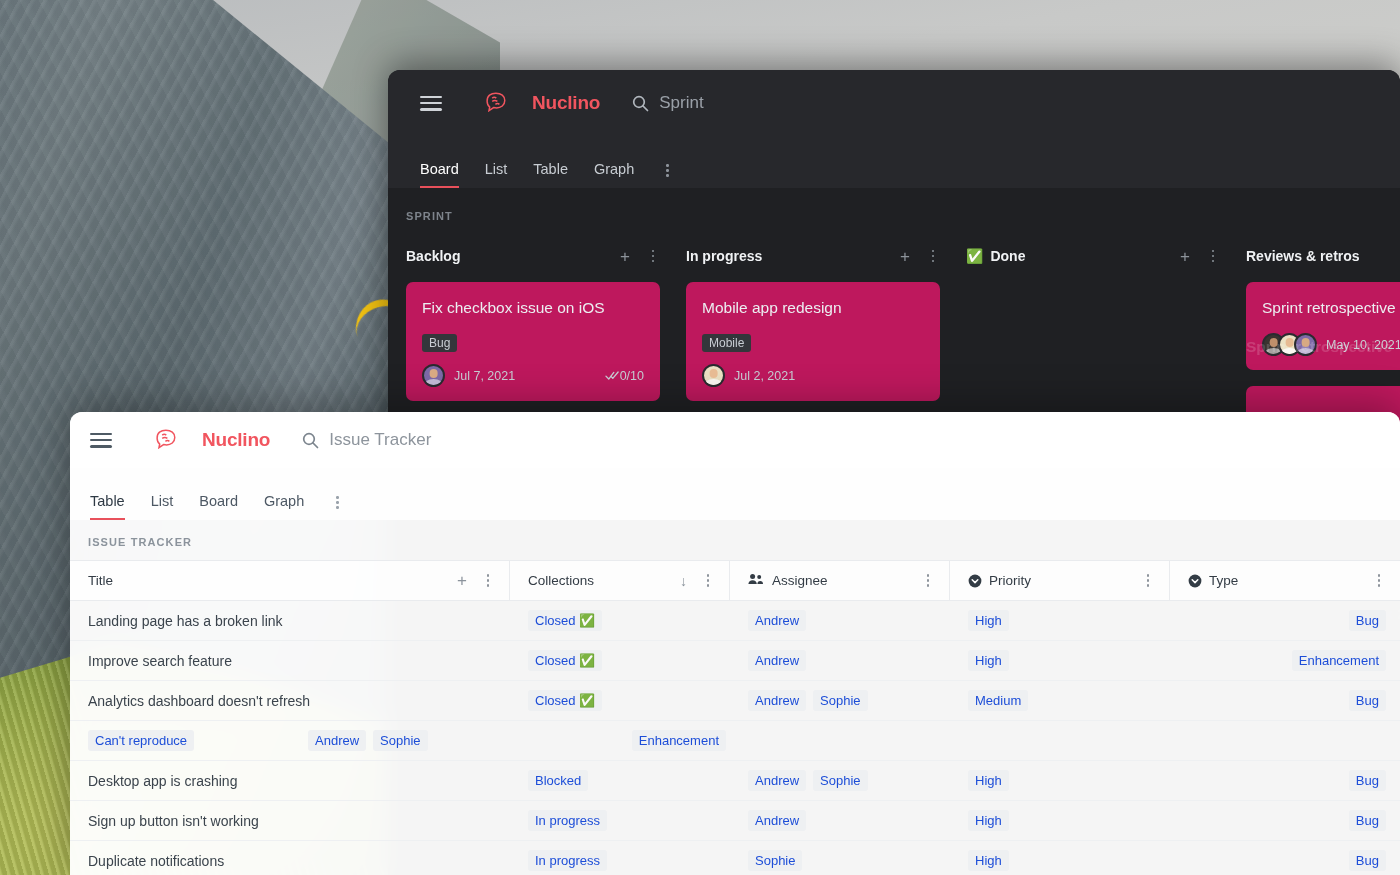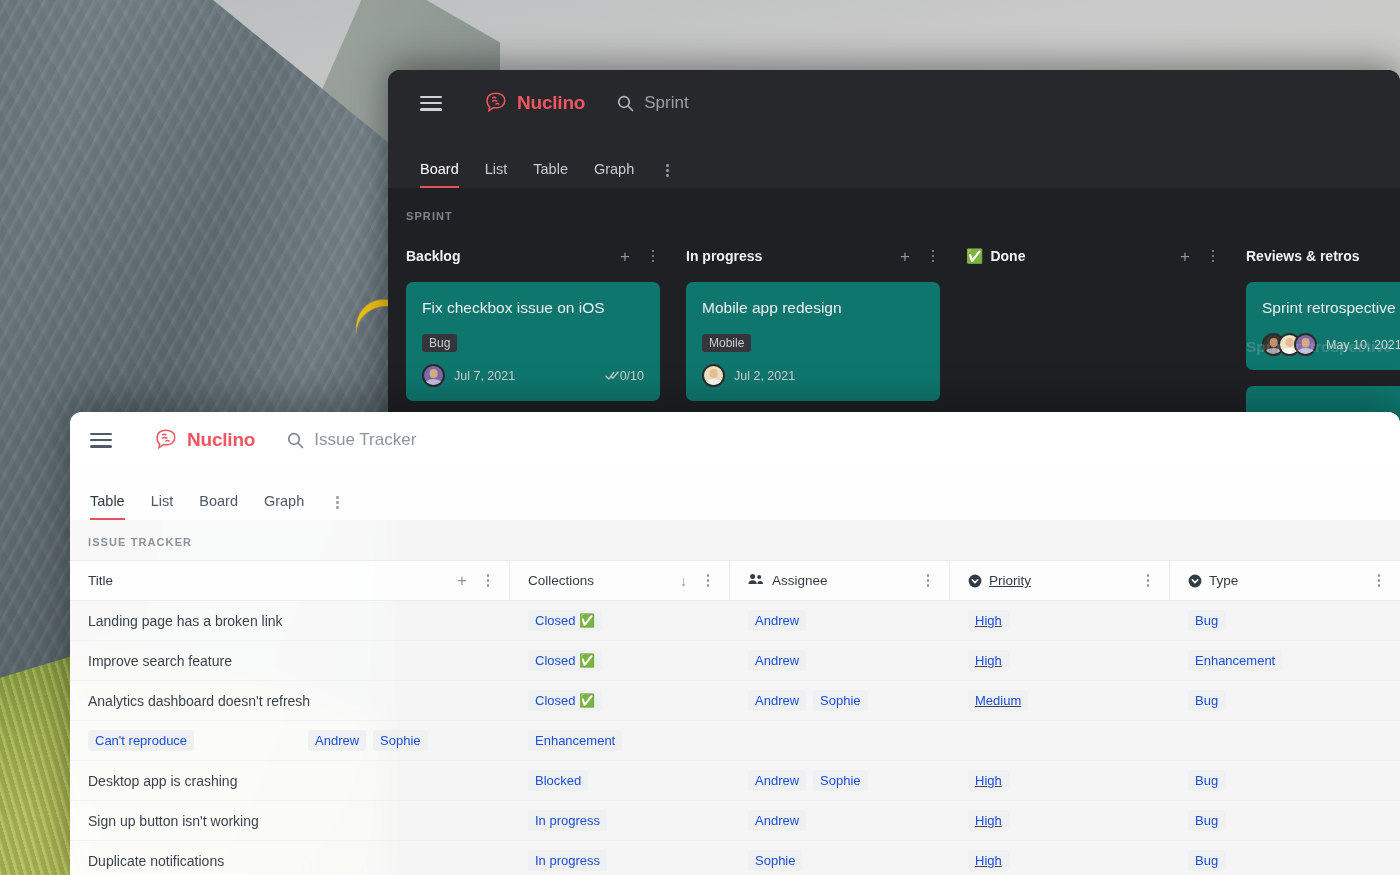--- a/index.html
+++ b/index.html
@@ -89,21 +89,21 @@
     height: 66px;
     background: #27282c;
     display: flex; align-items: center;
     padding: 0 0 0 32px;
     gap: 0;
   }
   .hamburger { width: 22px; height: 15px; display: flex; flex-direction: column; justify-content: space-between; cursor: pointer; }
   .hamburger span { display: block; height: 2.6px; border-radius: 2px; background: #cfd3d8; }
   .dark-topbar .hamburger span { background: #cfd3d8; }
 
-  .brand { display: flex; align-items: flex-start; gap: 7px; margin-left: 42px; }
+  .brand { display: flex; align-items: flex-start; gap: 22px; margin-left: 42px; }
   .brand-mark { width: 26px; height: 22px; }
   .brand-name { font-size: 19px; font-weight: bold; letter-spacing: -.2px; }
 
   .searchbox { display: flex; align-items: center; gap: 10px; margin-left: 32px; cursor: text; }
   .search-glyph { width: 17px; height: 17px; }
   .search-text { font-size: 17px; }
 
   .dark-tabs {
     height: 52px;
     background: #27282c;
@@ -132,21 +132,21 @@
   }
   .board-wrap { display: flex; padding: 22px 0 0 0; gap: 0; }
   .board-col { width: 280px; flex: 0 0 280px; padding: 0 8px 0 18px; }
   .col-head { display: flex; align-items: center; height: 24px; margin-bottom: 14px; }
   .col-title { font-size: 14px; font-weight: bold; color: #f0f2f4; display: flex; align-items: flex-start; gap: 7px; }
   .col-emoji { font-size: 14px; }
   .col-actions { margin-left: auto; display: flex; align-items: center; gap: 16px; }
   .plus { color: #8d939b; font-size: 17px; line-height: 1; cursor: pointer; }
 
   .card {
-    background: #0f766e;
+    background: #be185d;
     border-radius: 7px;
     padding: 16px 16px 14px;
     margin-bottom: 16px;
     cursor: pointer;
   }
   .card-title { font-size: 15.5px; color: #eceef1; margin-bottom: 16px; line-height: 1.25; }
   .chip-dark {
     display: inline-block; font-size: 12px; color: #c9ced4;
     background: #34363b; border-radius: 3px; padding: 2px 7px;
     margin-bottom: 12px;
@@ -222,22 +222,22 @@
     border-right: 1px solid #e9ebee;
     font-size: 13.5px; color: #333c45;
     gap: 8px;
   }
   .th-label { white-space: nowrap; }
   .th-actions { margin-left: auto; display: flex; align-items: center; gap: 14px; }
   .sort-arrow { color: #8b939c; font-size: 14px; cursor: pointer; }
   .col-title-c   { width: 440px; flex: 0 0 440px; }
   .col-collect-c { width: 220px; flex: 0 0 220px; }
   .col-assign-c  { width: 220px; flex: 0 0 220px; }
-  .col-prio-c    { width: 220px; flex: 0 0 220px; text-decoration: underline; }
-  .col-type-c    { width: 230px; flex: 0 0 230px; border-right: none; }
+  .col-prio-c    { width: 220px; flex: 0 0 220px; }
+  .col-type-c    { width: 230px; flex: 0 0 230px; border-right: none; justify-content: flex-end; }
 
   .tr { display: flex; height: 40px; border-bottom: 1px solid #eef0f2; }
   .td {
     display: flex; align-items: center; gap: 7px;
     padding: 0 14px 0 18px;
     font-size: 14px; color: #3b444d;
     overflow: hidden;
   }
   .td.cell-title { color: #3b444d; }
   .chip {

